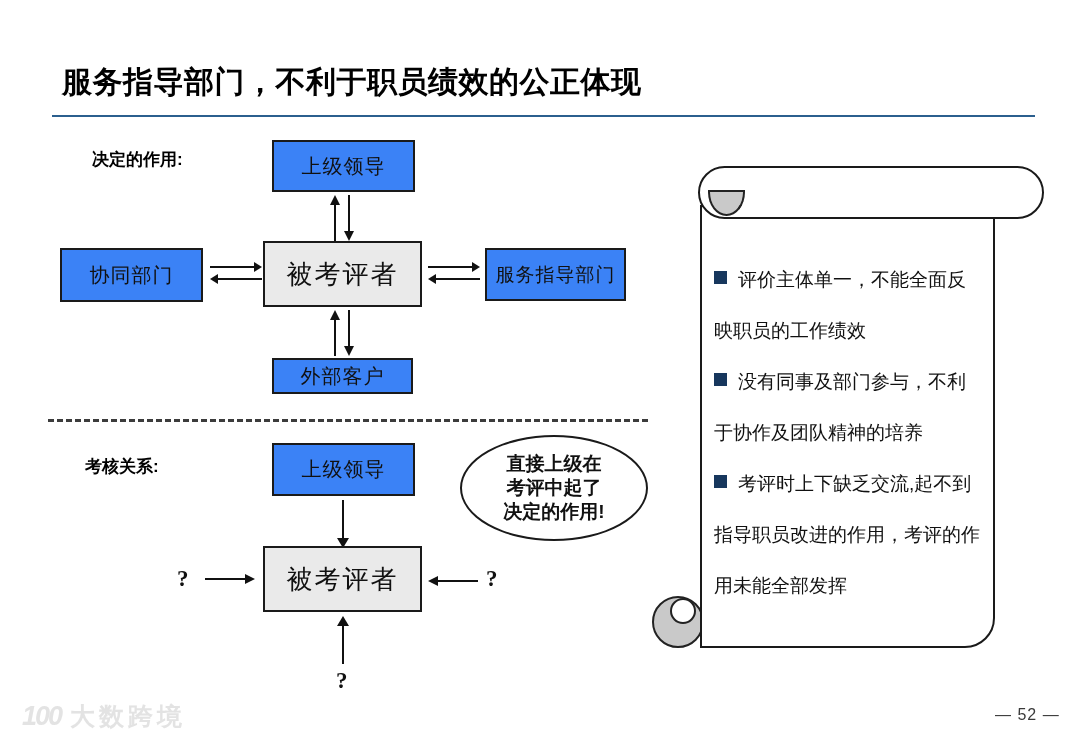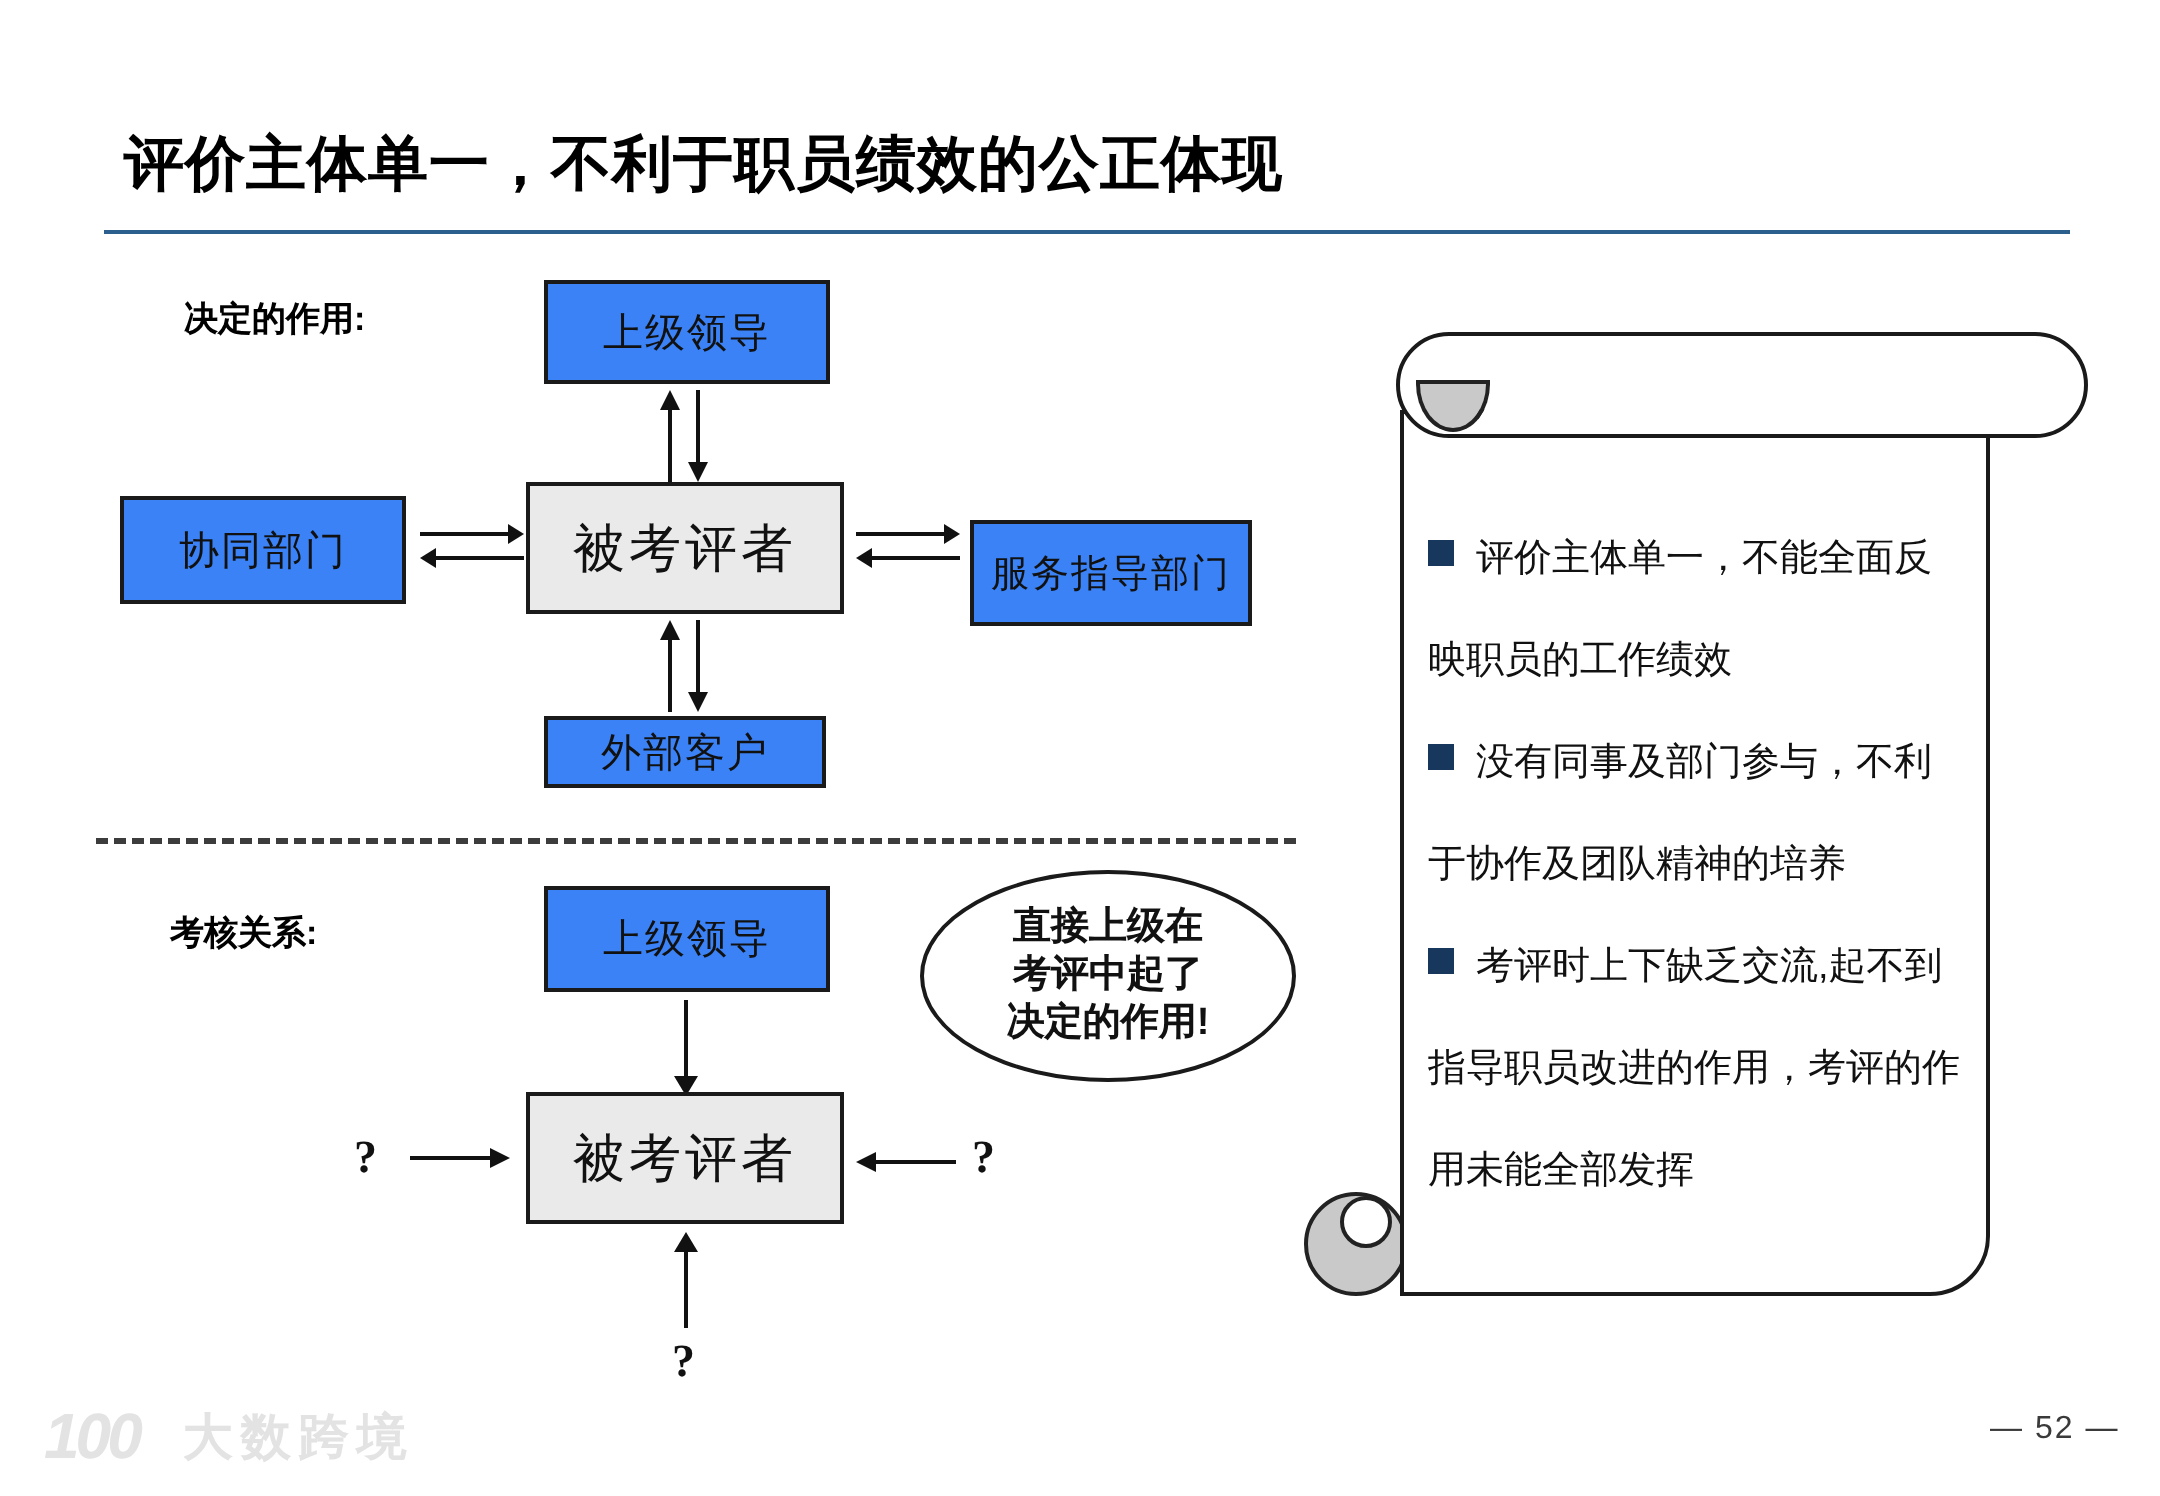--- a/index.html
+++ b/index.html
@@ -66,43 +66,43 @@
   .bullet-item{margin:0;}
   .bullet-sq{
     display:inline-block;width:13px;height:13px;background:#17375d;
     margin-right:11px;vertical-align:2px;
   }
 
   .watermark{
     position:absolute;left:22px;top:700px;display:flex;align-items:center;
     color:#e3e3e3;font-weight:bold;z-index:6;
   }
-  .wm-logo{font-size:32px;letter-spacing:-2px;margin-right:22px;font-style:italic;}
+  .wm-logo{font-size:27px;letter-spacing:-2px;margin-right:9px;font-style:italic;}
   .wm-text{font-size:25px;letter-spacing:4px;}
   .page-num{
     position:absolute;left:995px;top:706px;font-size:16px;color:#3a3a3a;letter-spacing:1px;
   }
 </style>
 </head>
 <body>
 
 <div class="slide">
 
-  <div class="title">评价主体单一，不利于职员绩效的公正体现</div>
+  <div class="title">服务指导部门，不利于职员绩效的公正体现</div>
   <div class="title-rule"></div>
 
   <div class="sec-label" style="left:92px;top:148px;">决定的作用:</div>
 
   <div class="dbox" style="left:272px;top:140px;width:143px;height:52px;">上级领导</div>
 
   <div class="dbox" style="left:60px;top:248px;width:143px;height:54px;">协同部门</div>
 
   <div class="dbox major" style="left:263px;top:241px;width:159px;height:66px;">被考评者</div>
 
-  <div class="dbox" style="left:485px;top:248px;width:141px;height:53px;font-size:19px;margin-top:12px;">服务指导部门</div>
+  <div class="dbox" style="left:485px;top:248px;width:141px;height:53px;font-size:19px;">服务指导部门</div>
 
   <div class="dbox" style="left:272px;top:358px;width:141px;height:36px;">外部客户</div>
 
   <svg class="arrow" style="left:330px;top:195px;" width="24" height="46">
     <line x1="5" y1="8" x2="5" y2="46" stroke="#111" stroke-width="2"></line>
     <polygon points="0,10 10,10 5,0" fill="#111"></polygon>
     <line x1="19" y1="0" x2="19" y2="38" stroke="#111" stroke-width="2"></line>
     <polygon points="14,36 24,36 19,46" fill="#111"></polygon>
   </svg>
 

